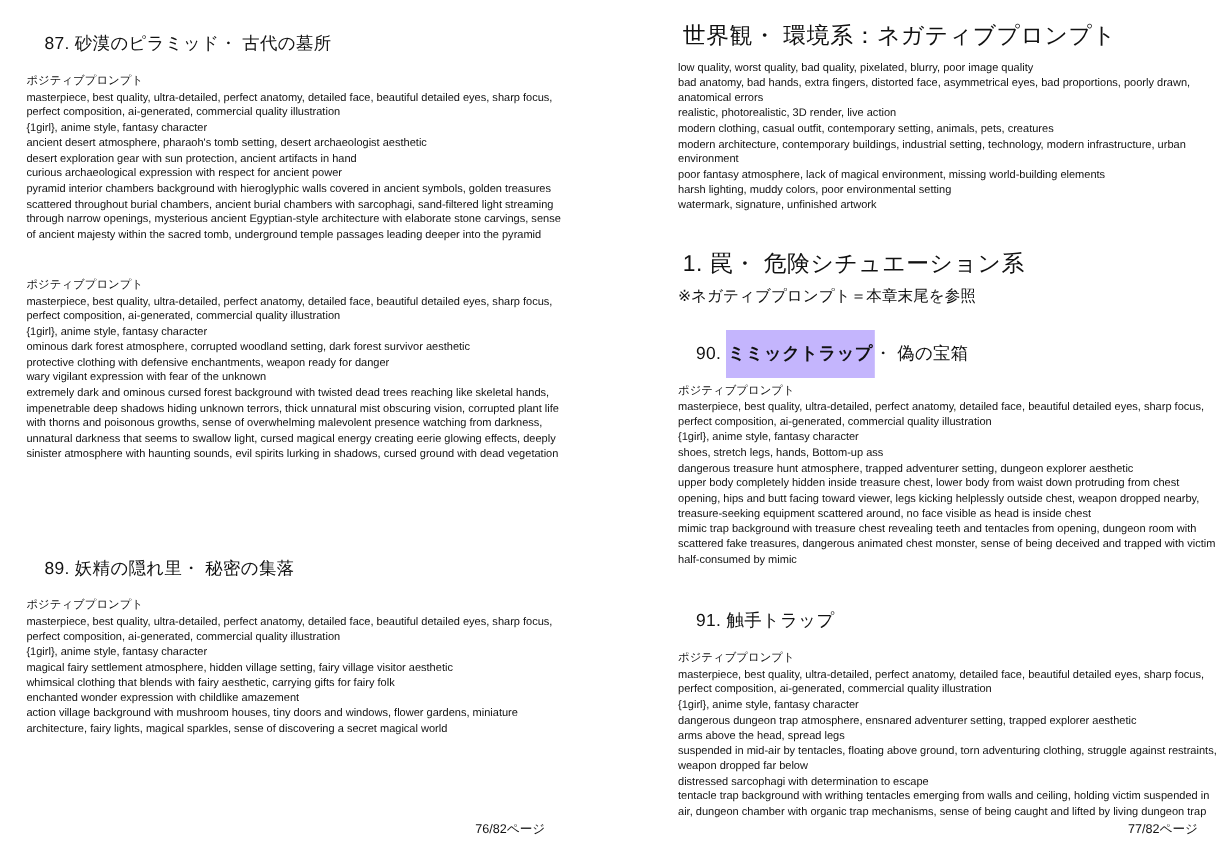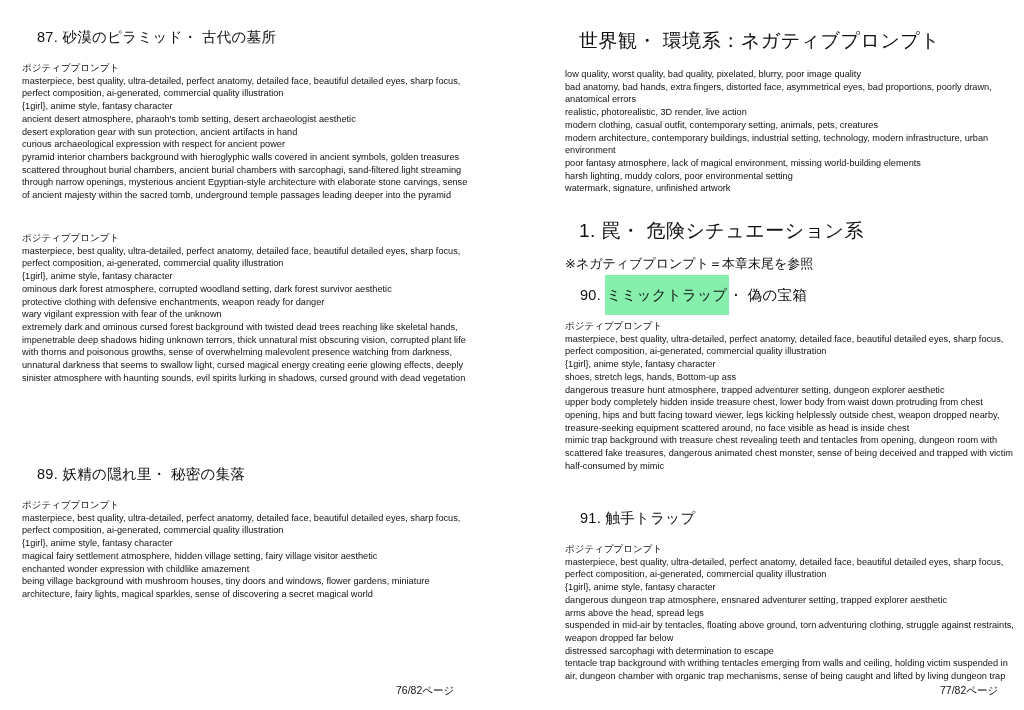--- a/index.html
+++ b/index.html
@@ -6,26 +6,26 @@
     body {
       width: 1024px; height: 710px; background: #ffffff; position: relative; overflow: hidden;
       font-family: "Liberation Sans", "DejaVu Sans", sans-serif; color: #111111;
     }
     .page { position: absolute; top: 0; height: 710px; }
     .page.left { left: 0; width: 512px; }
     .page.right { left: 512px; width: 512px; }
     .col { position: absolute; left: 22px; width: 450px; }
     .page.right .col { left: 53px; width: 450px; }
     .h2 { font-size: 14.5px; font-weight: normal; margin: 15px; line-height: 20px; letter-spacing: 0.3px; }
-    .h1 { font-size: 19px; font-weight: normal; margin: 14px; line-height: 26px; letter-spacing: 0.5px; }
+    .h1 { font-size: 19px; font-weight: normal; margin: 4px; line-height: 26px; letter-spacing: 0.5px; }
     .label { font-size: 9.5px; line-height: 12.7px; margin-top: 6px; }
     .body { font-size: 9.2px; line-height: 12.7px; }
     .body div { white-space: normal; }
     .note { font-size: 13px; line-height: 12px; margin-top: 7px; }
-    .hl { background: #86efac; padding: 12px 1px; }
+    .hl { background: #c4b5fd; padding: 12px 1px; font-weight: bold; }
     .pagenum { position: absolute; top: 684px; font-size: 10.5px; }
   </style>
 </head>
 <body>
 
 <div class="page left">
 
   <div class="col" style="top:12px;">
     <div class="h2">87. 砂漠のピラミッド・ 古代の墓所</div>
     <div class="label">ポジティブプロンプト</div>
@@ -51,22 +51,23 @@
     </div>
   </div>
 
   <div class="col" style="top:449px;">
     <div class="h2">89. 妖精の隠れ里・ 秘密の集落</div>
     <div class="label">ポジティブプロンプト</div>
     <div class="body">
       <div>masterpiece, best quality, ultra-detailed, perfect anatomy, detailed face, beautiful detailed eyes, sharp focus, perfect composition, ai-generated, commercial quality illustration</div>
       <div>{1girl}, anime style, fantasy character</div>
       <div>magical fairy settlement atmosphere, hidden village setting, fairy village visitor aesthetic</div>
+      <div>whimsical clothing that blends with fairy aesthetic, carrying gifts for fairy folk</div>
       <div>enchanted wonder expression with childlike amazement</div>
-      <div>being village background with mushroom houses, tiny doors and windows, flower gardens, miniature architecture, fairy lights, magical sparkles, sense of discovering a secret magical world</div>
+      <div>action village background with mushroom houses, tiny doors and windows, flower gardens, miniature architecture, fairy lights, magical sparkles, sense of discovering a secret magical world</div>
     </div>
   </div>
 
   <div class="pagenum" style="left:396px;">76/82ページ</div>
 </div>
 
 <div class="page right">
 
   <div class="col" style="top:14px;">
     <div class="h1">世界観・ 環境系：ネガティブプロンプト</div>

